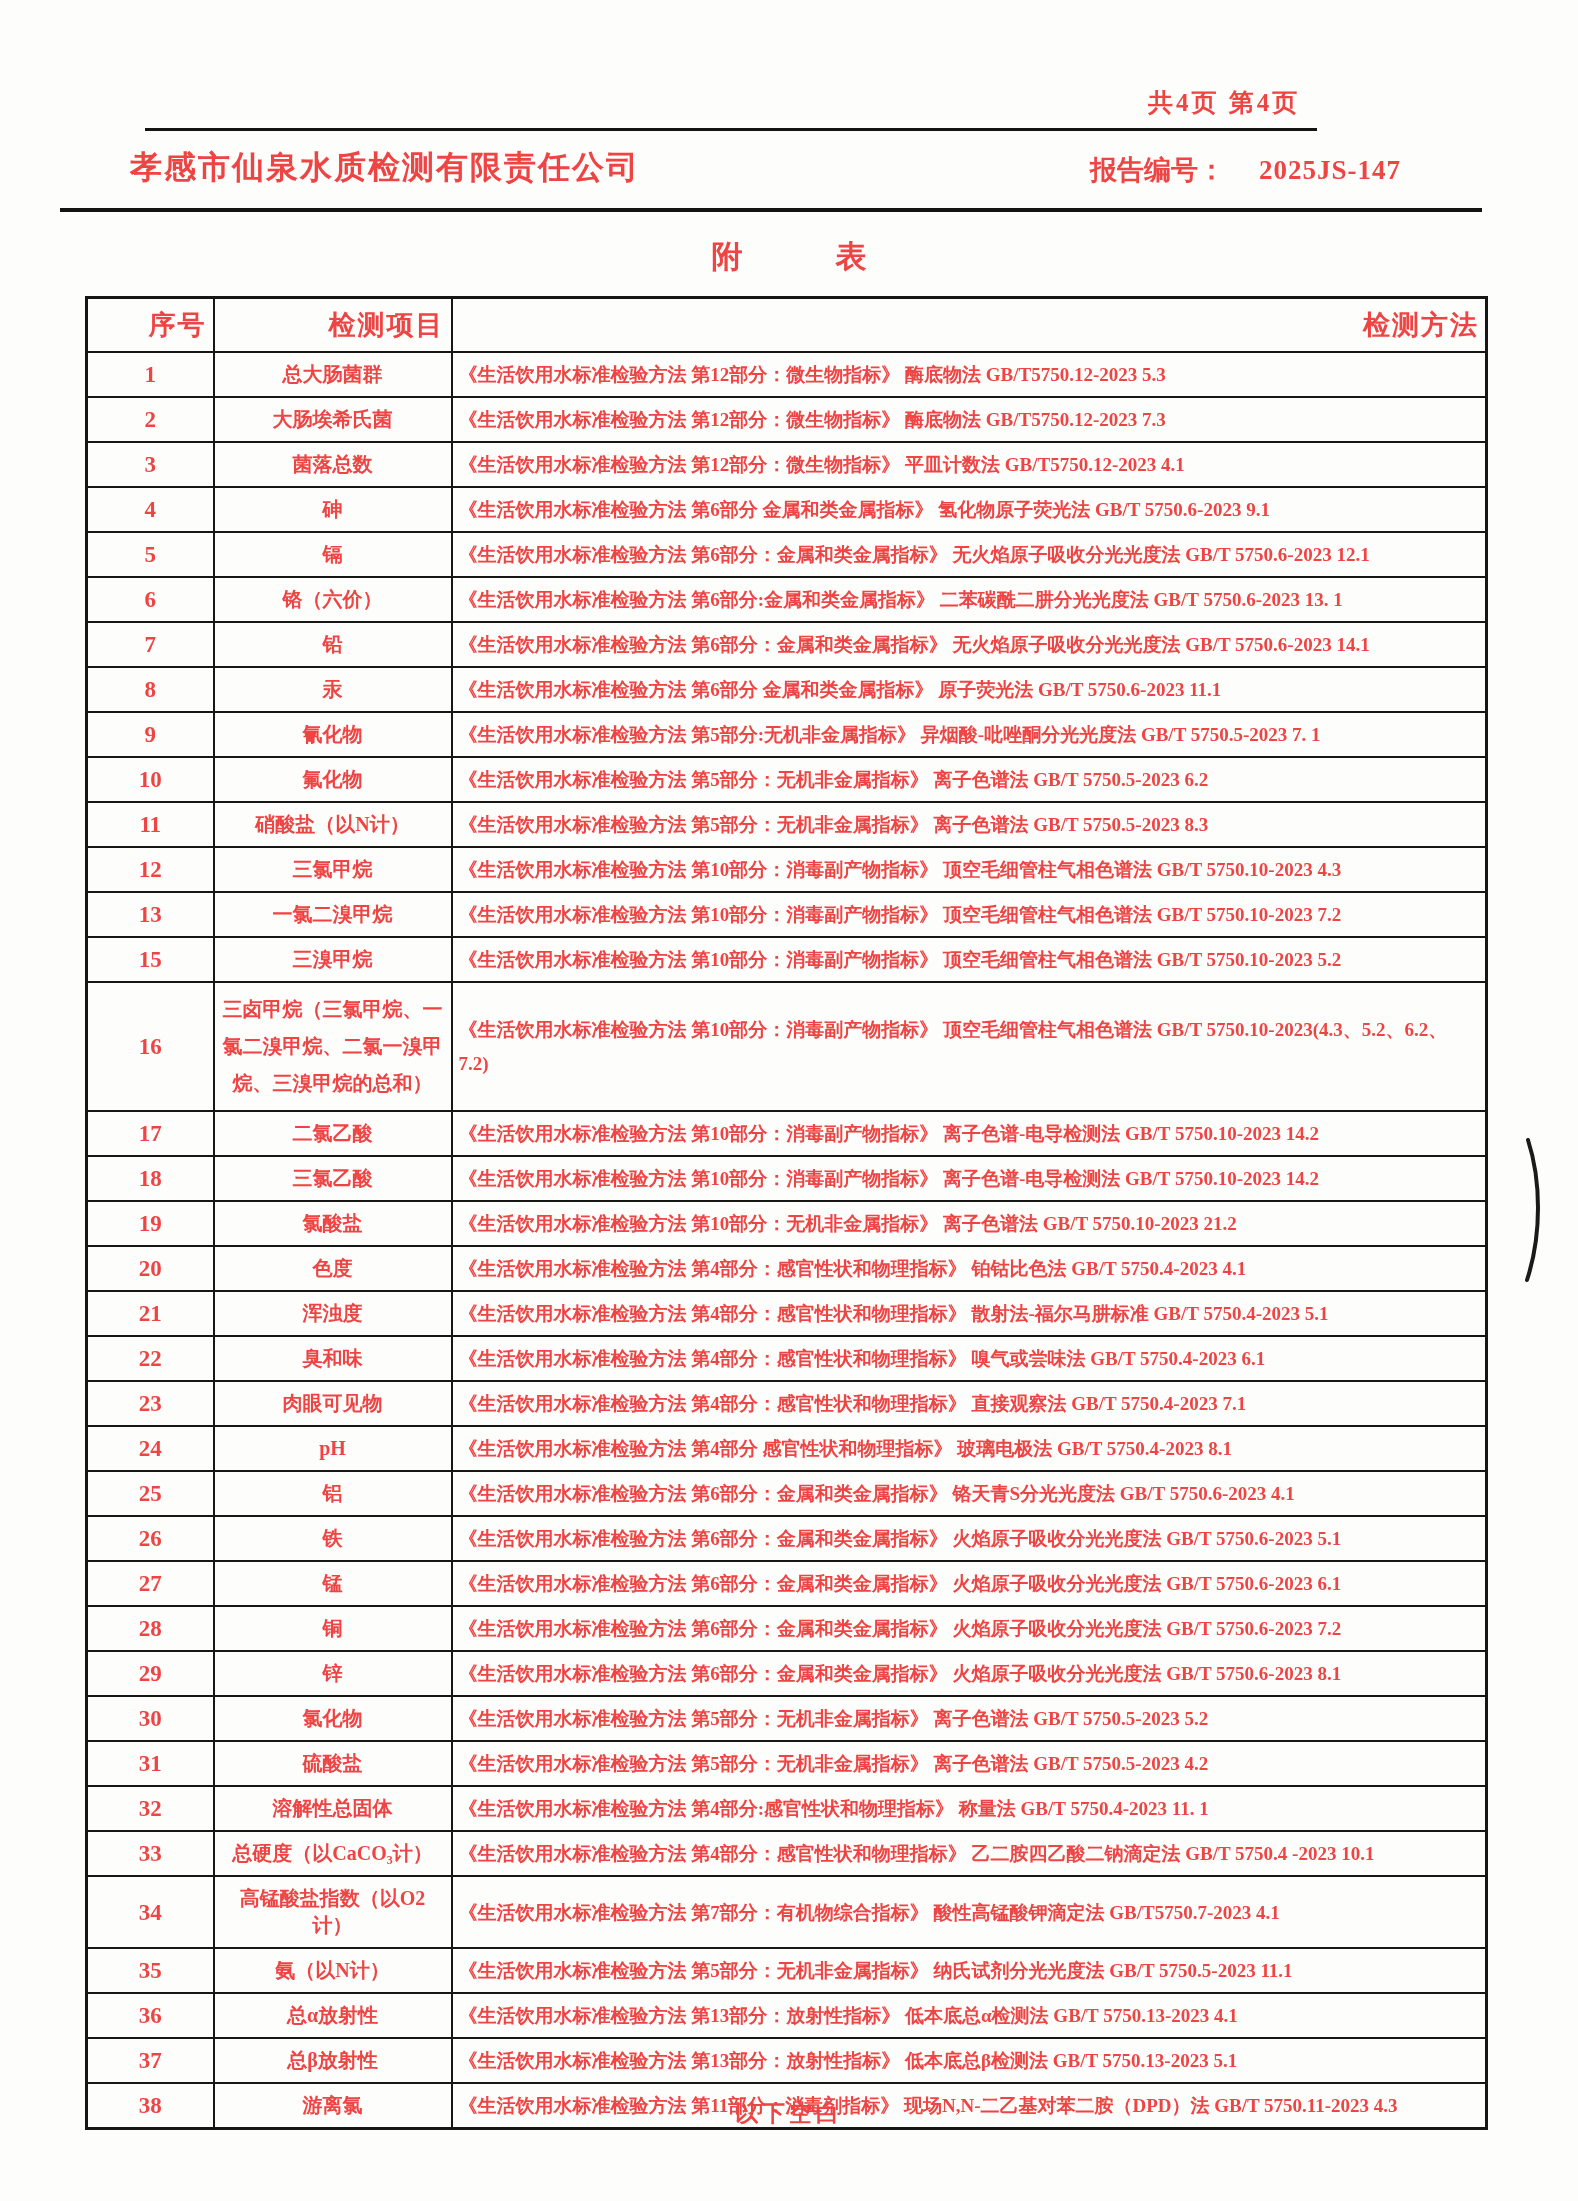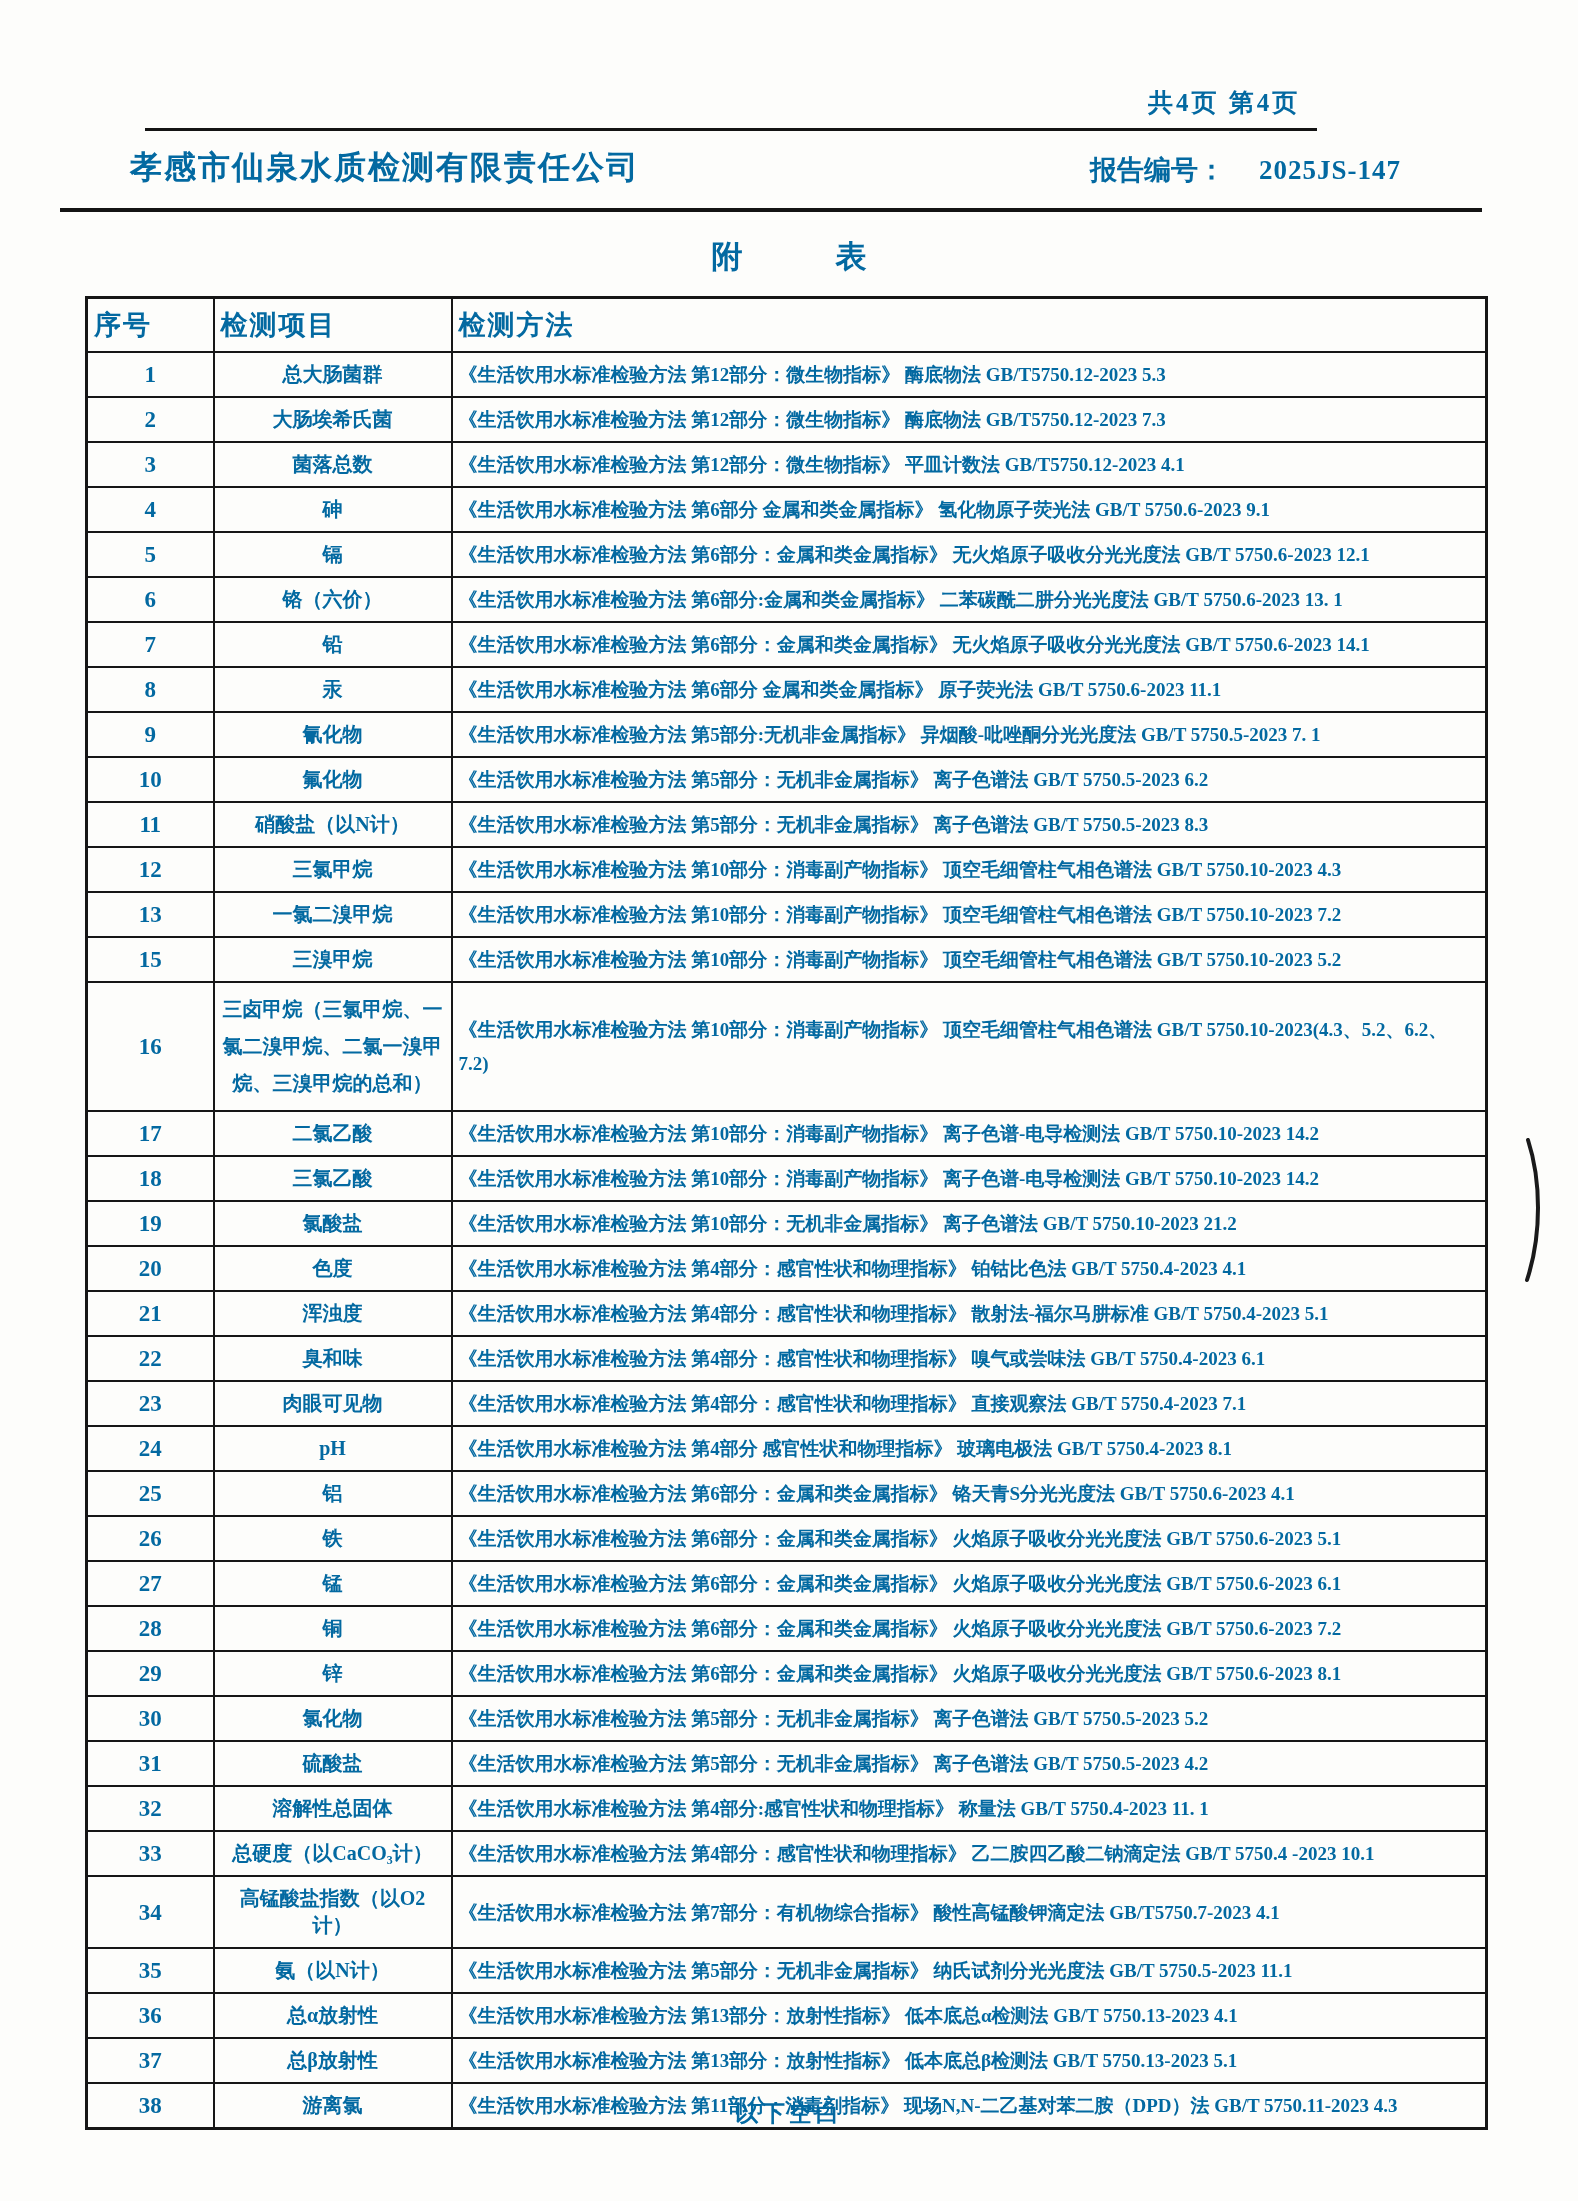--- a/index.html
+++ b/index.html
@@ -2,21 +2,21 @@
 <html lang="zh"><head>
 <meta charset="utf-8">
 <style>
   html,body{margin:0;padding:0;background:#888;}
   .page{
     position:relative;
     width:1578px;height:2201px;
     margin:0 auto;
     background:#fdfdfb;
     font-family:"Liberation Serif","DejaVu Serif",serif;
-    color:#0369a1;
+    color:#ef4444;
     overflow:hidden;
   }
   .page-info{
     position:absolute;top:86px;left:1148px;
     font-size:25px;font-weight:bold;letter-spacing:3px;
     white-space:nowrap;
   }
   .rule-1{
     position:absolute;top:128px;left:145px;width:1172px;height:3px;
     background:#141414;
@@ -48,21 +48,21 @@
   }
   .appendix-table col.c-no{width:127px;}
   .appendix-table col.c-item{width:238px;}
   .appendix-table th,.appendix-table td{
     border:2px solid #161616;
     padding:8px 6px;
     vertical-align:middle;
   }
   .appendix-table{border:3px solid #161616;}
   .appendix-table th{
-    font-size:27px;font-weight:bold;text-align:left;
+    font-size:27px;font-weight:bold;text-align:right;
     height:34px;letter-spacing:2px;
   }
   td.no-cell{
     text-align:center;font-size:23px;font-weight:bold;
     line-height:27px;height:27px;
   }
   td.item-cell{
     text-align:center;font-size:20px;font-weight:bold;
     line-height:27px;
   }

